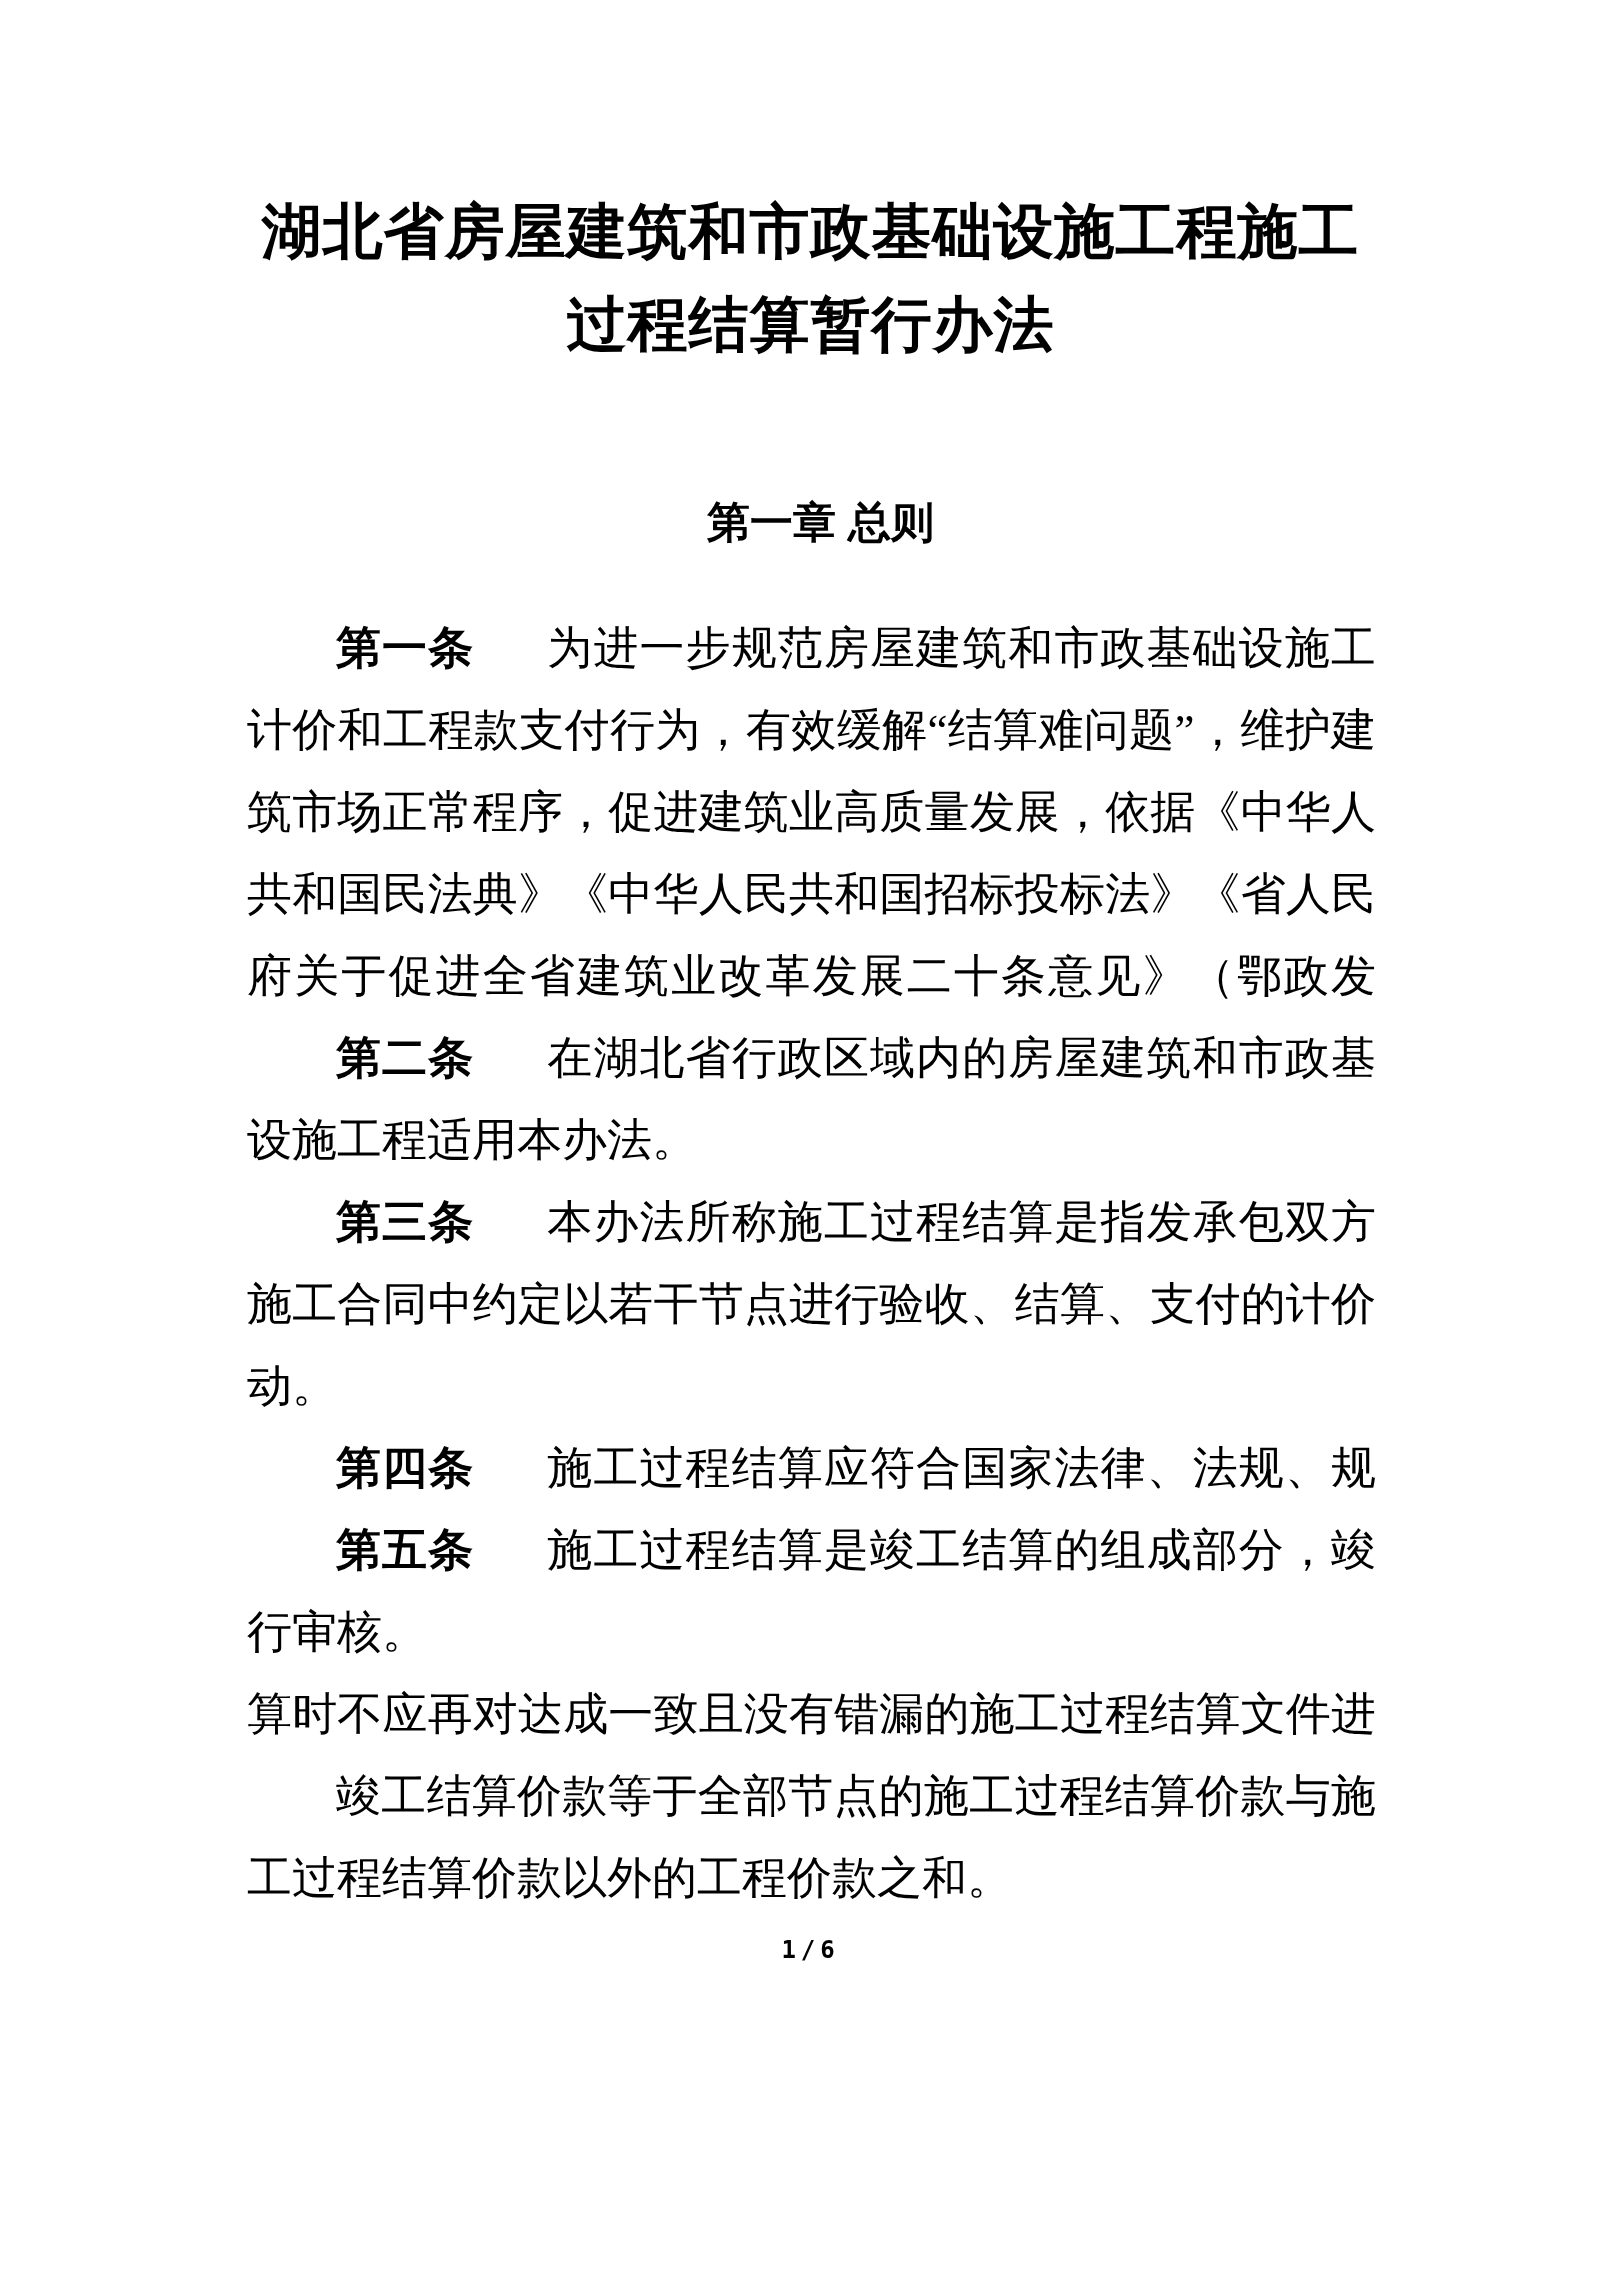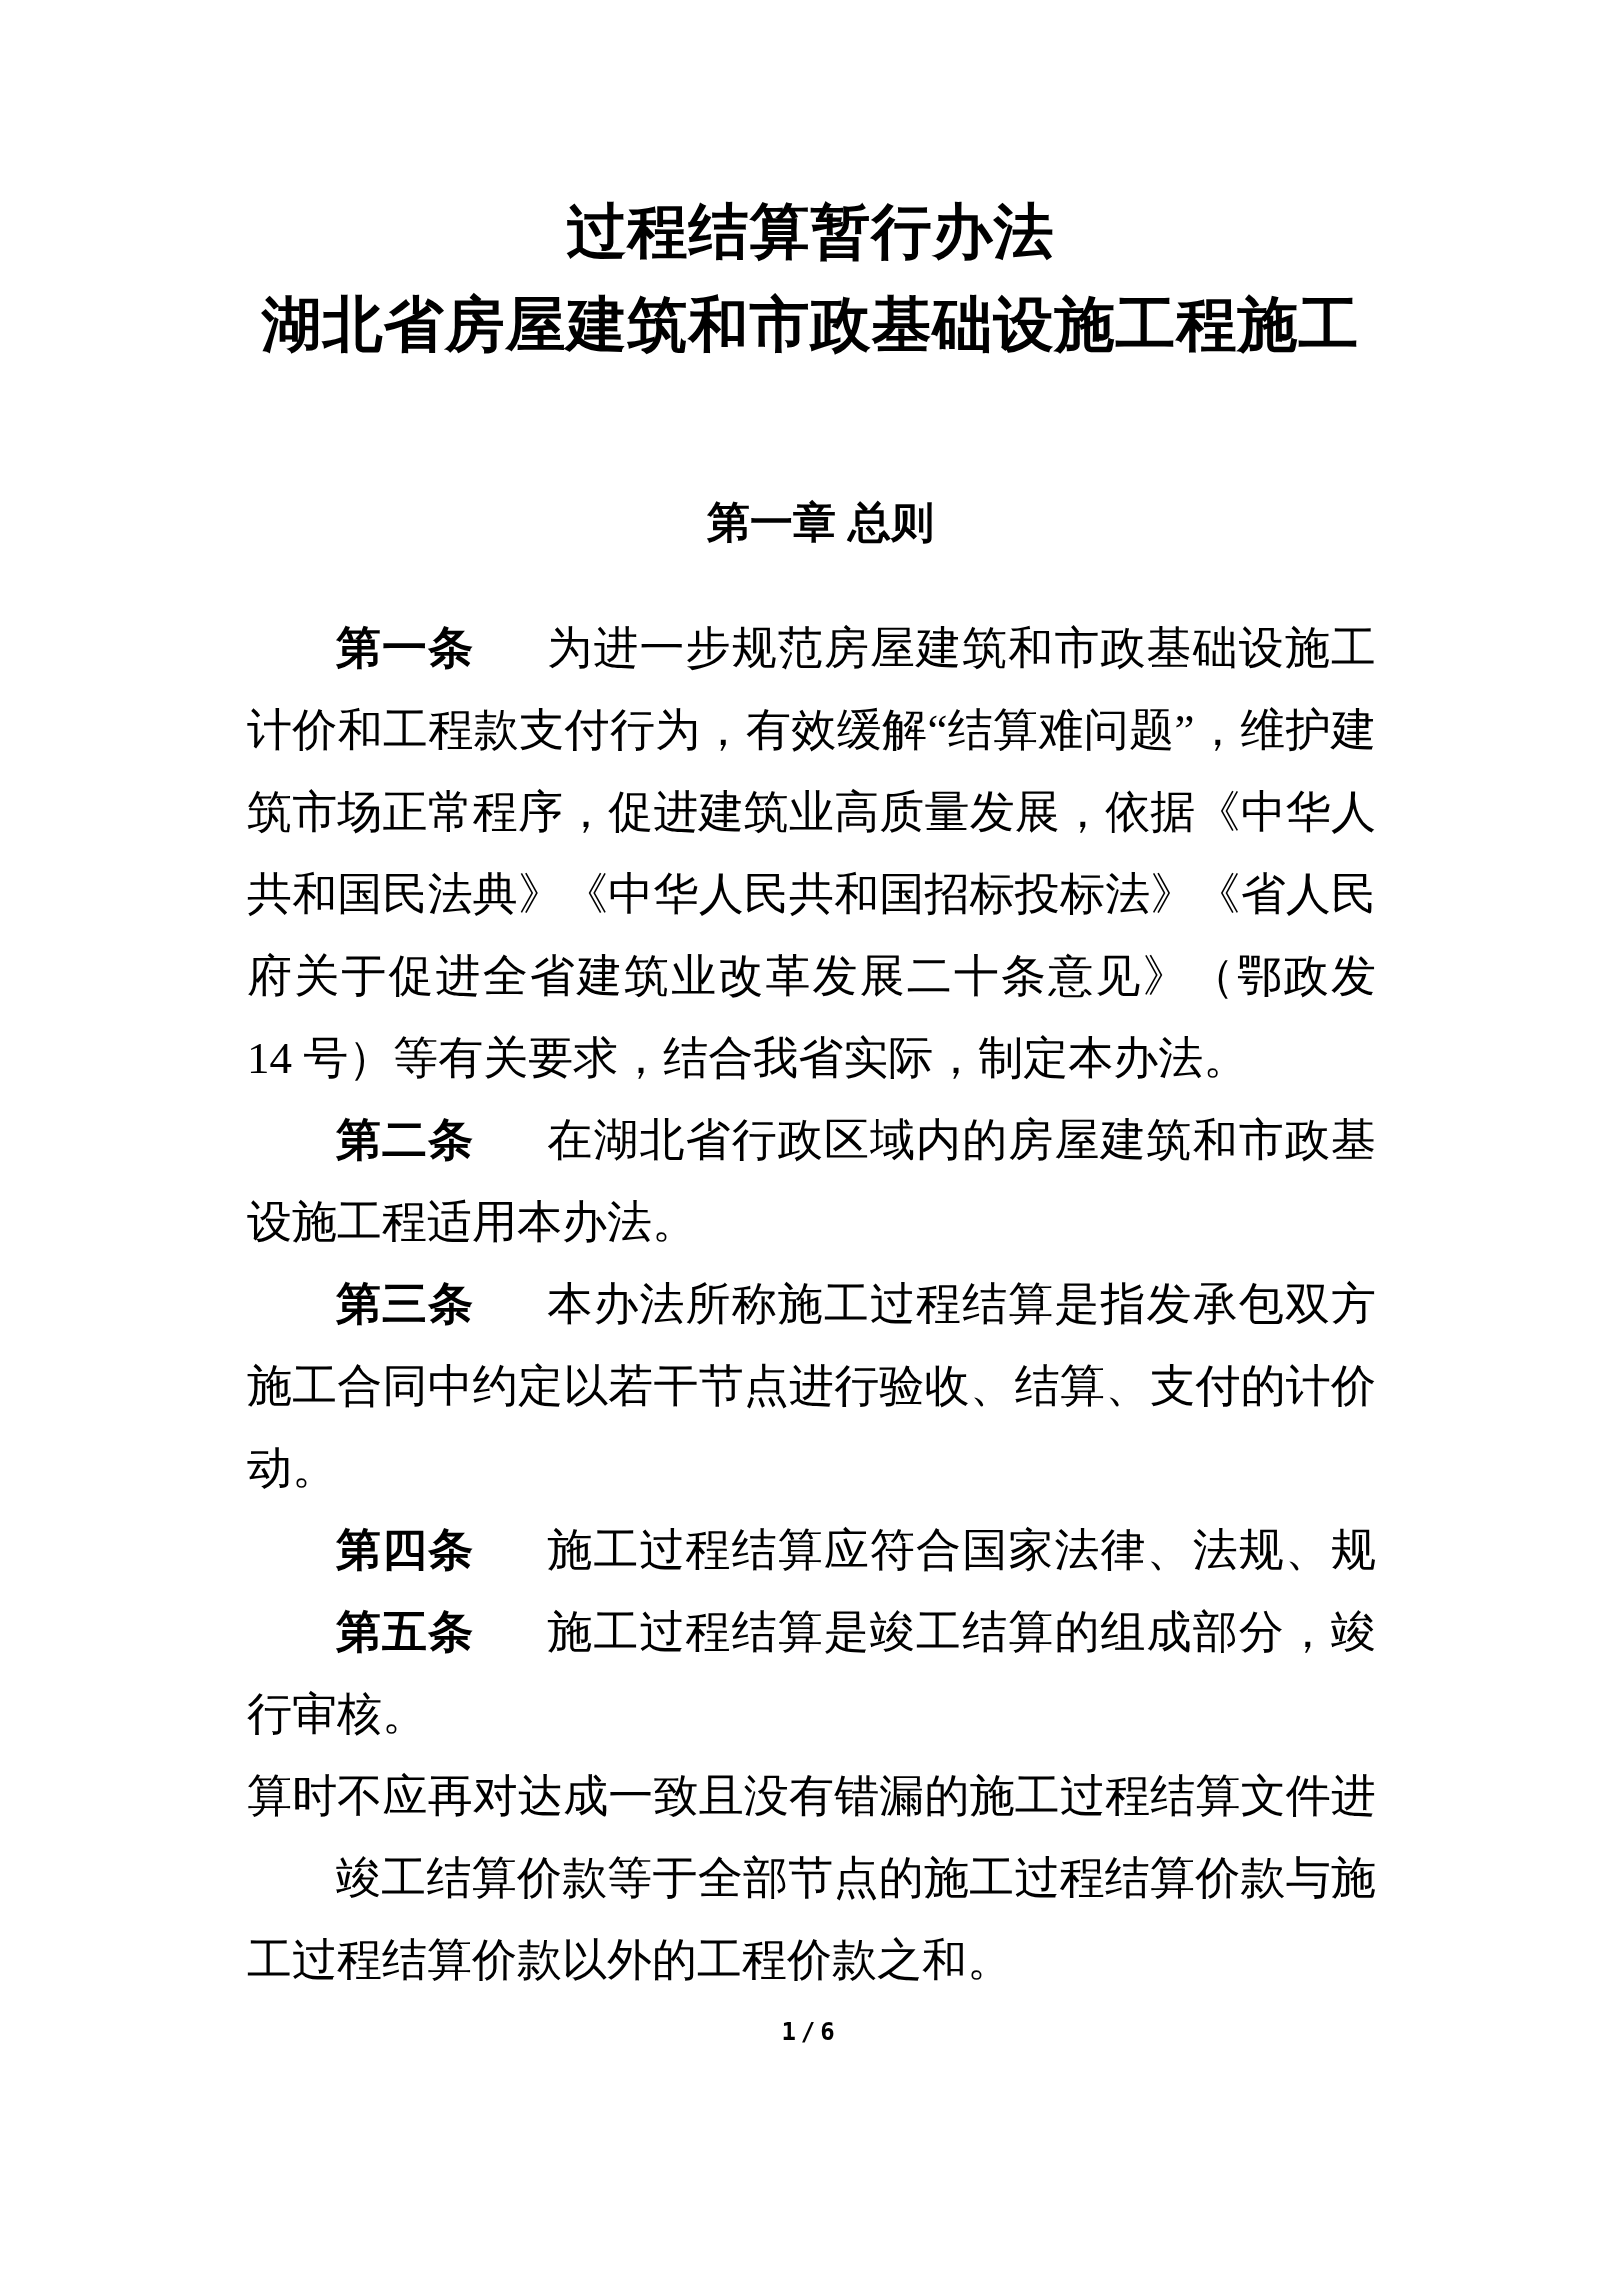--- a/index.html
+++ b/index.html
@@ -72,35 +72,34 @@
     line-height: 39px;
     letter-spacing: 4.9px;
   }
 </style>
 </head>
 <body>
 
 <div class="page">
 
   <h1 class="title">
+    <div>湖北省房屋建筑和市政基础设施工程施工</div>
     <div>过程结算暂行办法</div>
-    <div>湖北省房屋建筑和市政基础设施工程施工</div>
   </h1>
 
   <h2 class="chapter">第一章 总则</h2>
 
   <div class="body-block">
 
     <div class="para">
       <div class="line first"><span class="article-label">第一条</span><span>为进一步规范房屋建筑和市政基础设施工程</span></div>
       <div class="line">计价和工程款支付行为，有效缓解“结算难问题”，维护建</div>
       <div class="line">筑市场正常程序，促进建筑业高质量发展，依据《中华人民</div>
       <div class="line">共和国民法典》《中华人民共和国招标投标法》《省人民政</div>
       <div class="line">府关于促进全省建筑业改革发展二十条意见》（鄂政发〔2018〕</div>
-      <div class="line last">14 号）等有关要求，结合我省实际，制定本办法。</div>
     </div>
 
     <div class="para">
       <div class="line first"><span class="article-label">第二条</span><span>在湖北省行政区域内的房屋建筑和市政基础</span></div>
       <div class="line last">设施工程适用本办法。</div>
     </div>
 
     <div class="para">
       <div class="line first"><span class="article-label">第三条</span><span>本办法所称施工过程结算是指发承包双方在</span></div>
       <div class="line">施工合同中约定以若干节点进行验收、结算、支付的计价活</div>

